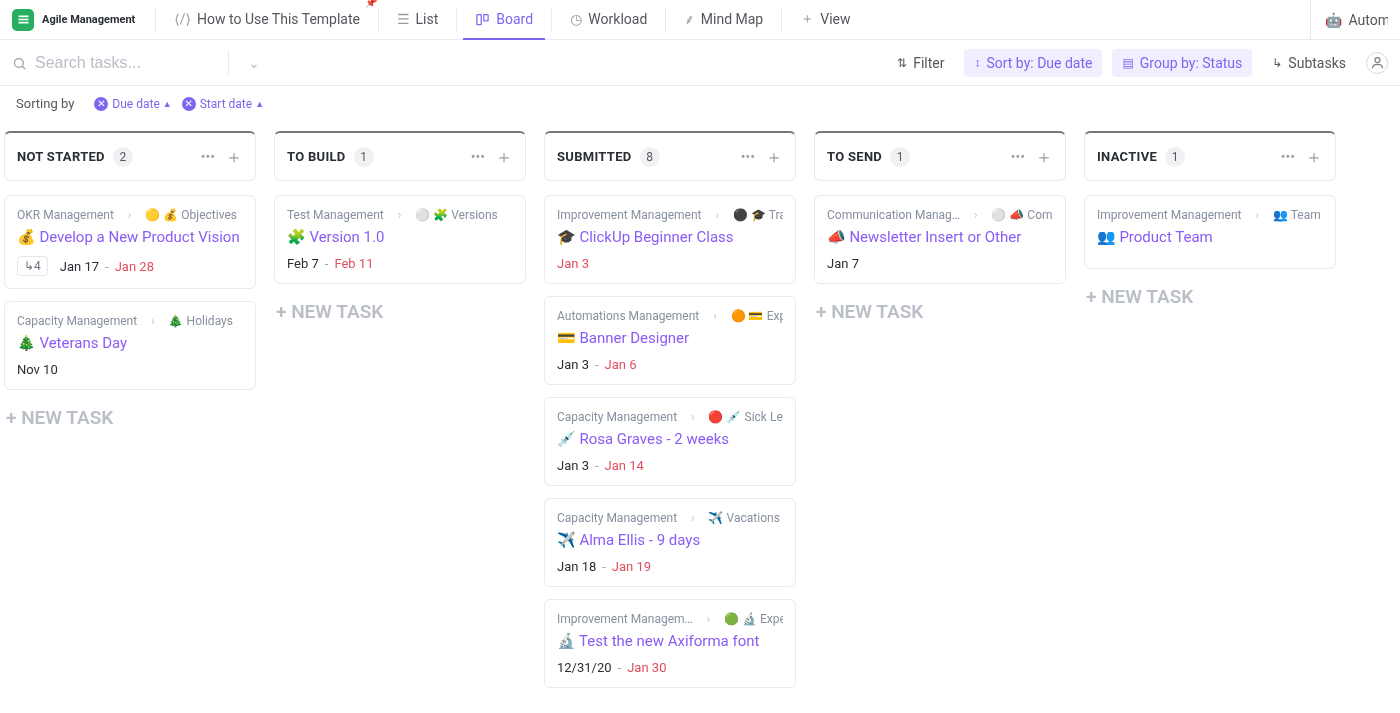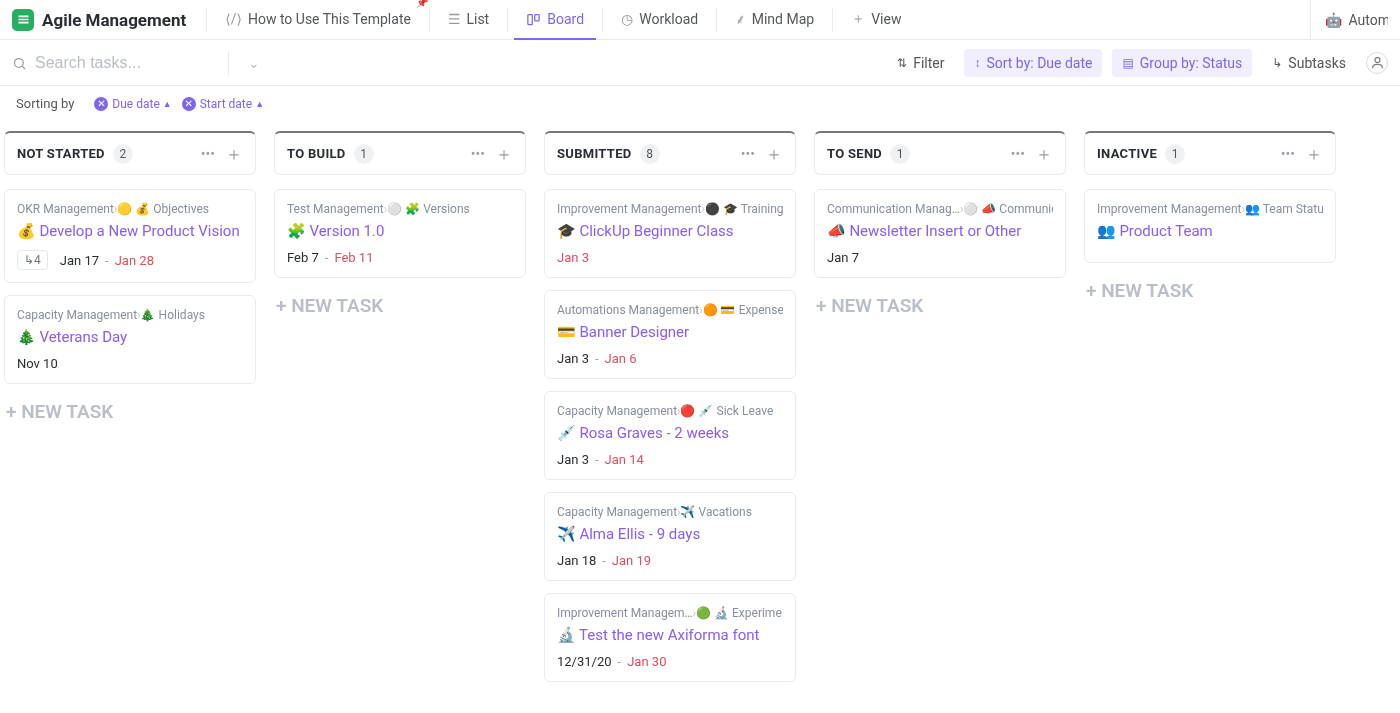--- a/index.html
+++ b/index.html
@@ -22,21 +22,21 @@
   }
   .logo {
     width: 22px; height: 22px;
     background: #27ae60;
     border-radius: 5px;
     display: inline-flex;
     align-items: center; justify-content: center;
     color: #fff; font-size: 11px;
     margin-right: 8px;
   }
-  .app-title { font-weight: 700; font-size: 17px; margin-right: 14px; }
+  .app-title { font-weight: 700; font-size: 11px; margin-right: 14px; }
   .vdiv { width: 1px; height: 24px; background: #e8eaed; margin: 0 6px; }
   .nav-item {
     display: flex; align-items: center;
     height: 40px; padding: 0 12px;
     color: #54575d; cursor: pointer;
     border-bottom: 2px solid transparent;
     white-space: nowrap;
   }
   .nav-item.active { color: #7b68ee; border-bottom-color: #7b68ee; }
   .nav-item .ic { margin-right: 6px; opacity: .6; }
@@ -104,41 +104,41 @@
     align-items: flex-start;
     overflow-x: hidden;
   }
   .col {
     width: 252px; flex: 0 0 252px;
   }
   .col-head {
     border: 1px solid #e8eaed; border-top: 2px solid #777;
     border-radius: 6px;
     background: #fff;
-    height: 44px;
+    height: 50px;
     display: flex; align-items: center;
     padding: 0 12px; margin-bottom: 14px;
   }
   .col-title { font-weight: 700; font-size: 13px; letter-spacing: .3px; }
   .badge {
     min-width: 20px; height: 20px; border-radius: 10px;
     background: #f0f1f3; color: #54575d; font-size: 12px;
     display: inline-flex; align-items: center; justify-content: center;
     padding: 0 6px; margin-left: 8px;
   }
   .col-head .sp { flex: 1; }
   .col-head .dots, .col-head .plus { color: #9aa0a8; cursor: pointer; }
   .col-head .plus { margin-left: 10px; font-size: 18px; }
   .card {
     border: 1px solid #e8eaed; border-radius: 6px; background: #fff;
     padding: 12px 12px; margin-bottom: 12px;
   }
   .bc {
     font-size: 12px; color: #87909e; display: flex; align-items: center;
-    gap: 0; margin-bottom: 6px; white-space: nowrap; overflow: hidden;
+    gap: 14px; margin-bottom: 6px; white-space: nowrap; overflow: hidden;
   }
   .bc .sep { color: #c3c7ce; }
   .task-title { font-size: 15px; color: #8b5cf6; margin-bottom: 10px; }
   .dates { font-size: 13px; display: flex; align-items: center; gap: 6px; }
   .dates .d1 { color: #2a2e34; }
   .dates .d2 { color: #e04f5f; }
   .dates .dash { color: #9aa0a8; }
   .sub {
     display: inline-flex; align-items: center;
     border: 1px solid #e5e7eb; border-radius: 4px;

